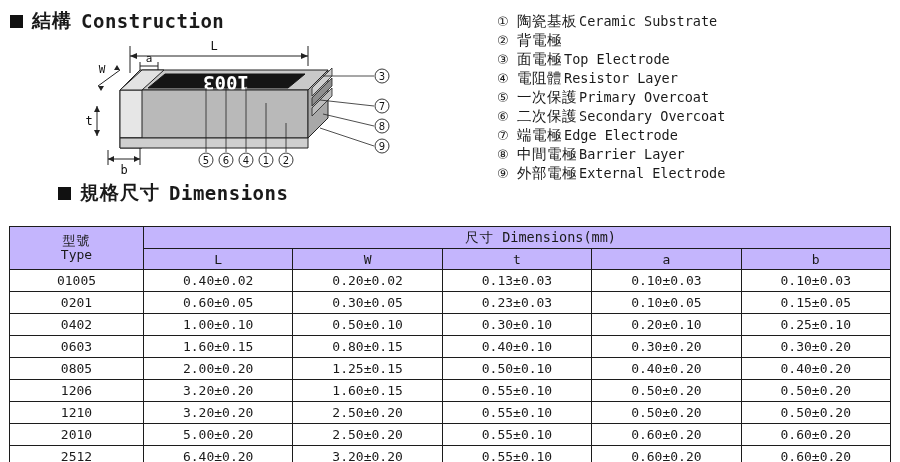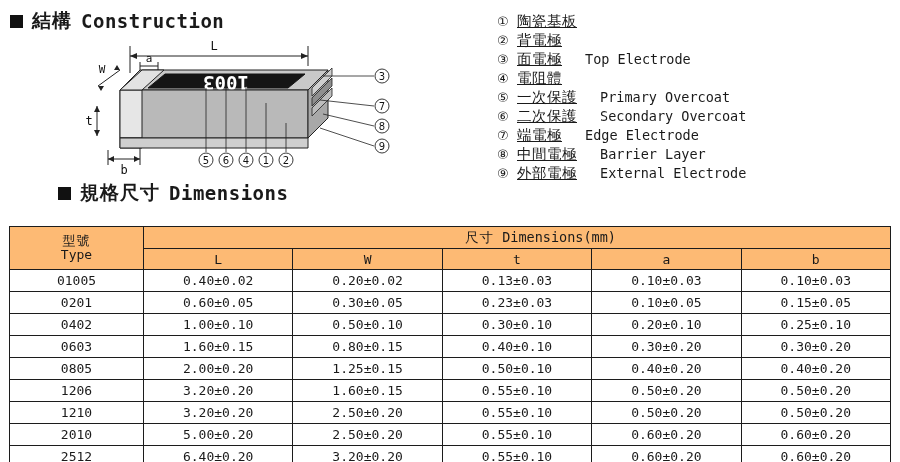--- a/index.html
+++ b/index.html
@@ -37,42 +37,42 @@
     display: flex; align-items: baseline;
     font-size: 14.5px;
     line-height: 19px;
     white-space: nowrap;
   }
   .legend-num {
     width: 20px; flex: 0 0 20px;
     font-size: 13px;
     font-family: "DejaVu Sans", sans-serif;
   }
-  .legend-cn { margin-right: 23px; letter-spacing: 0.5px; text-decoration: underline; }
+  .legend-cn { margin-right: 2px; letter-spacing: 0.5px; }
   .legend-en { font-family: "DejaVu Sans Mono", monospace; font-size: 13.5px; }
 
   
   #drawing { position: absolute; left: 80px; top: 28px; }
 
   
   table {
     position: absolute; left: 9px; top: 226px;
     width: 882px;
     border-collapse: collapse;
     font-family: "DejaVu Sans Mono", monospace;
     font-size: 13px;
   }
   th, td {
     border: 1px solid #1c1c1c;
     text-align: center;
     padding: 0;
     height: 22px;
     background: #fff;
   }
-  thead th { background: #fdba74; font-weight: normal; }
+  thead th { background: #c4b5fd; font-weight: normal; }
   .type-head {
     width: 134px;
     line-height: 14px;
     padding: 2px 0;
     font-size: 13px;
   }
   .type-head .cn { letter-spacing: 1px; font-family: "Liberation Sans", sans-serif; }
   .dim-head { font-size: 13.5px; }
   .dim-head .cn { font-family: "Liberation Sans", sans-serif; letter-spacing: 1px; margin-left: 47px; }
   .col-head { height: 21px; }
@@ -184,33 +184,35 @@
       <text x="186" y="136">1</text>
       <circle cx="206" cy="132" r="7" fill="none" stroke="#222" stroke-width="0.9"></circle>
       <text x="206" y="136">2</text>
     </g>
   </svg>
 
   <div class="legend">
     <div class="legend-item">
       <span class="legend-num">①</span>
       <span class="legend-cn">陶瓷基板</span>
+      <span class="legend-en">Ceramic Substrate</span>
     </div>
     <div class="legend-item">
       <span class="legend-num">②</span>
       <span class="legend-cn">背電極</span>
     </div>
     <div class="legend-item">
       <span class="legend-num">③</span>
       <span class="legend-cn">面電極</span>
       <span class="legend-en">Top Electrode</span>
     </div>
     <div class="legend-item">
       <span class="legend-num">④</span>
       <span class="legend-cn">電阻體</span>
+      <span class="legend-en">Resistor Layer</span>
     </div>
     <div class="legend-item">
       <span class="legend-num">⑤</span>
       <span class="legend-cn">一次保護</span>
       <span class="legend-en">Primary Overcoat</span>
     </div>
     <div class="legend-item">
       <span class="legend-num">⑥</span>
       <span class="legend-cn">二次保護</span>
       <span class="legend-en">Secondary Overcoat</span>

